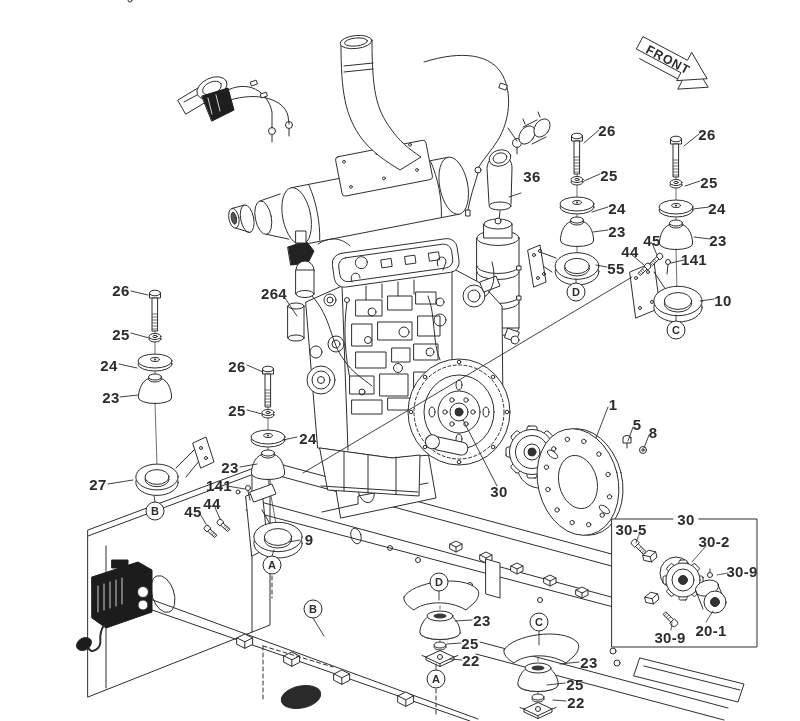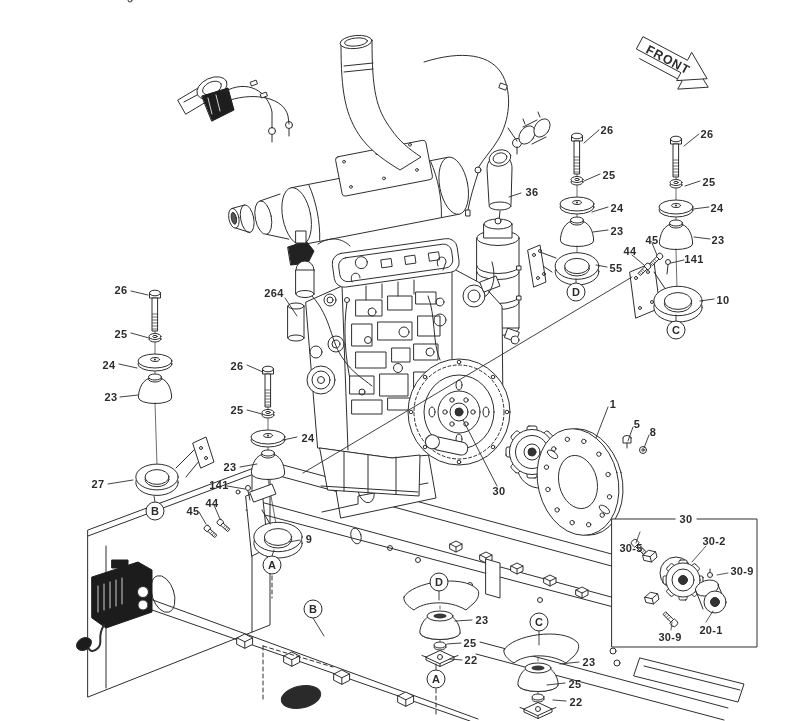--- a/index.html
+++ b/index.html
@@ -1,20 +1,20 @@
 <!DOCTYPE html>
 <html><head>
 <meta charset="utf-8">
 <style>
   html,body{margin:0;padding:0;background:#fff;}
   #canvas{position:relative;width:800px;height:721px;background:#fff;overflow:hidden;
           font-family:"Liberation Sans",sans-serif;}
   svg{position:absolute;left:0;top:0;}
   svg *{vector-effect:non-scaling-stroke;}
-  .lbl{position:absolute;transform:translate(-50%,-50%);font-size:11px;font-weight:600;
+  .lbl{position:absolute;transform:translate(-50%,-50%);font-size:15px;font-weight:600;
        color:#2c2c2c;letter-spacing:.3px;white-space:nowrap;}
   .boxlbl{background:#fff;padding:0 4px;}
   .mark{position:absolute;transform:translate(-50%,-50%);width:17px;height:17px;
         border:1.5px solid #2c2c2c;border-radius:50%;background:#fff;text-align:center;
         line-height:17px;font-size:11px;font-weight:700;color:#2c2c2c;}
   .front{position:absolute;transform:translate(-50%,-50%) rotate(28deg);font-size:12.5px;
          font-weight:700;color:#2c2c2c;letter-spacing:1px;}
 </style>
 </head>
 <body>
@@ -453,21 +453,21 @@
 <span class="lbl" style="left:308px;top:438px;">24</span>
 <span class="lbl" style="left:230px;top:467px;">23</span>
 <span class="lbl" style="left:219px;top:485px;">141</span>
 <span class="lbl" style="left:212px;top:503px;">44</span>
 <span class="lbl" style="left:193px;top:511px;">45</span>
 <span class="lbl" style="left:309px;top:539px;">9</span>
 <span class="mark" style="left:272px;top:565px;">A</span>
 <span class="mark" style="left:313px;top:609px;">B</span>
 
 <span class="lbl" style="left:274px;top:293px;">264</span>
-<span class="lbl" style="left:532px;top:192px;">36</span>
+<span class="lbl" style="left:532px;top:176px;">36</span>
 
 <span class="lbl" style="left:607px;top:130px;">26</span>
 <span class="lbl" style="left:609px;top:175px;">25</span>
 <span class="lbl" style="left:617px;top:208px;">24</span>
 <span class="lbl" style="left:617px;top:231px;">23</span>
 <span class="lbl" style="left:616px;top:268px;">55</span>
 <span class="mark" style="left:576px;top:292px;">D</span>
 
 <span class="lbl" style="left:707px;top:134px;">26</span>
 <span class="lbl" style="left:709px;top:182px;">25</span>
@@ -478,21 +478,21 @@
 <span class="lbl" style="left:694px;top:259px;">141</span>
 <span class="lbl" style="left:723px;top:300px;">10</span>
 <span class="mark" style="left:676px;top:330px;">C</span>
 
 <span class="lbl" style="left:613px;top:404px;">1</span>
 <span class="lbl" style="left:637px;top:424px;">5</span>
 <span class="lbl" style="left:653px;top:432px;">8</span>
 <span class="lbl" style="left:499px;top:491px;">30</span>
 
 <span class="lbl boxlbl" style="left:686px;top:519px;">30</span>
-<span class="lbl" style="left:631px;top:529px;margin-top:19px;">30-5</span>
+<span class="lbl" style="left:631px;top:529px;">30-5</span>
 <span class="lbl" style="left:714px;top:541px;">30-2</span>
 <span class="lbl" style="left:742px;top:571px;">30-9</span>
 <span class="lbl" style="left:711px;top:630px;">20-1</span>
 <span class="lbl" style="left:670px;top:637px;">30-9</span>
 
 <span class="mark" style="left:439px;top:582px;">D</span>
 <span class="lbl" style="left:482px;top:620px;">23</span>
 <span class="lbl" style="left:470px;top:643px;">25</span>
 <span class="lbl" style="left:471px;top:660px;">22</span>
 

